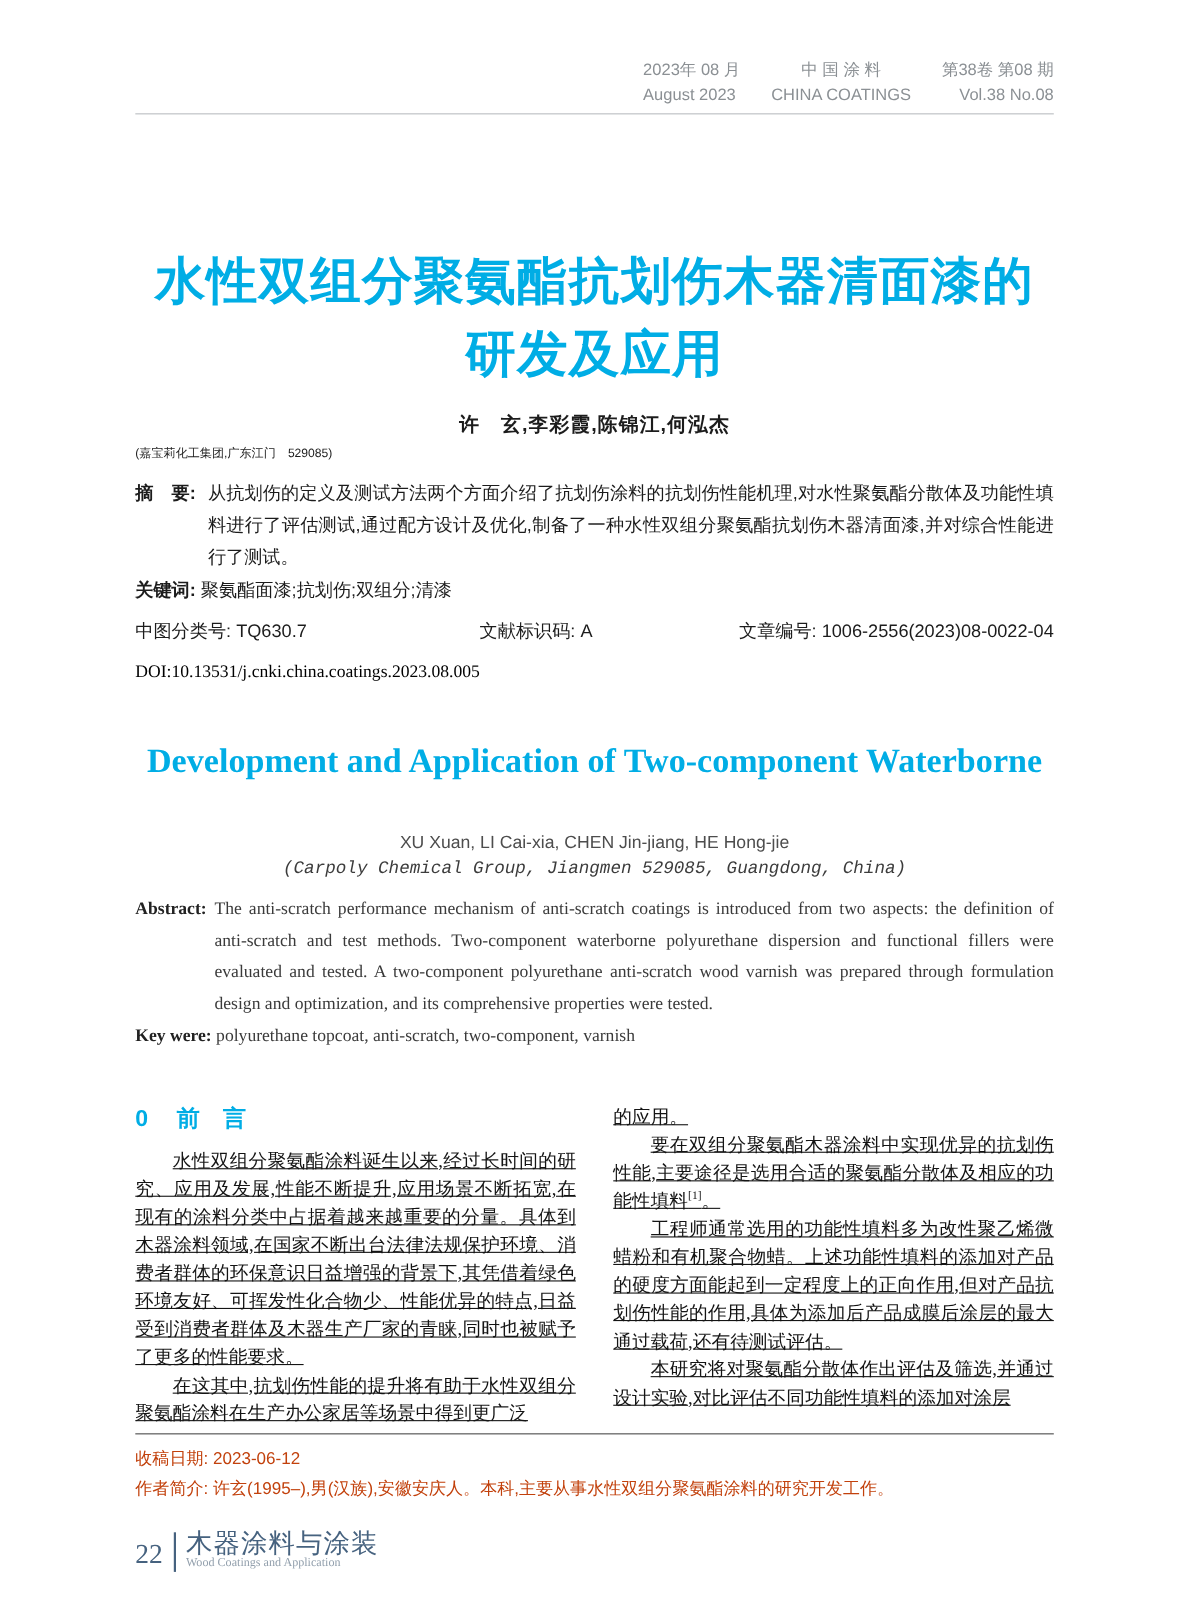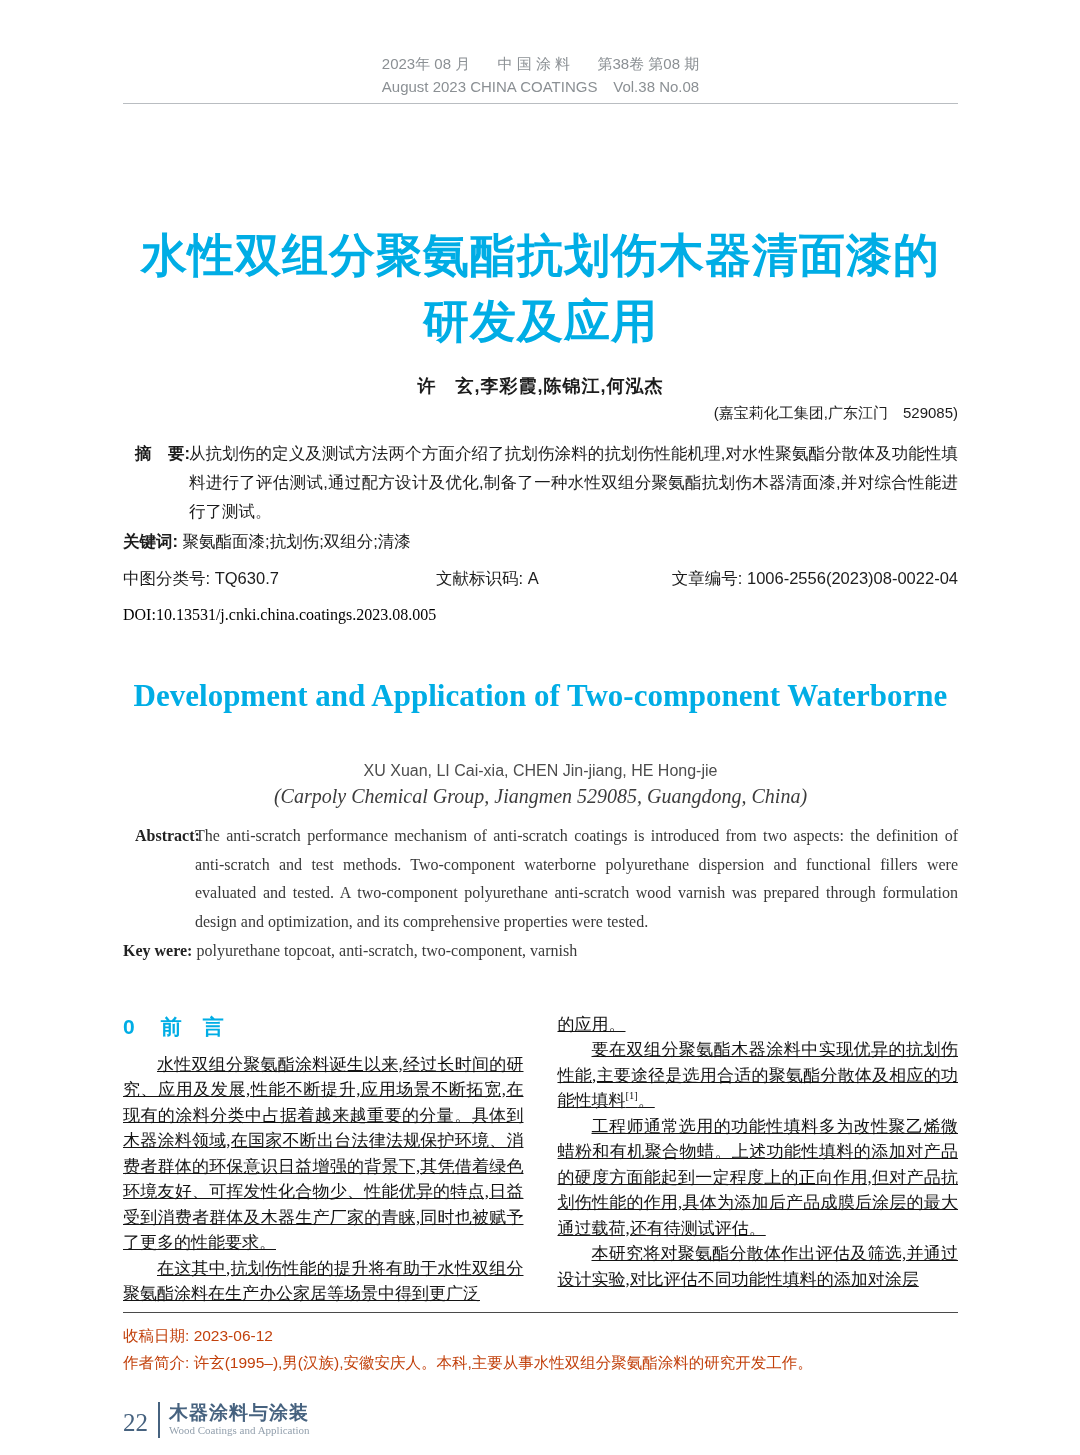--- a/index.html
+++ b/index.html
@@ -9,50 +9,50 @@
     width:1080px; height:1455px;
     background:#ffffff;
     font-family:"Liberation Sans", sans-serif;
     color:#1c1c1c;
     overflow:hidden;
   }
   .content { width:835px; margin-left:123px; }
 
   
   .jheader {
-    display:flex; justify-content:center; align-items:flex-end;
+    display:flex; justify-content:flex-end; align-items:flex-end;
     padding-top:52px; padding-bottom:5px;
     border-bottom:1px solid #b9bdc1;
-    color:#8b9094; font-size:15px; line-height:23px;
+    color:#8b9094; font-size:15px; line-height:23px;gap:28px;
   }
   .jheader .hc { text-align:center; }
   .jheader .hr { text-align:right; }
 
   
   .title-cn {
     margin-top:118px;
     text-align:center;
     color:#00ade5;
     font-weight:bold;
     font-size:46px; line-height:66px;
     letter-spacing:1px;
   }
   .authors-cn {
     margin-top:20px; text-align:center;
     font-size:18px; font-weight:bold; letter-spacing:1px;
   }
   .affil-cn {
-    margin-top:6px; text-align:right;
-    font-size:15px;
+    margin-top:6px; text-align:left;
+    font-size:11px;
   }
 
   
   .cn-meta { margin-top:16px; font-size:16.5px; line-height:29px; }
   .hang { position:relative; text-align:justify; }
-  .hang .hlabel { position:absolute; left:12px; top:0; font-weight:bold; white-space:nowrap; }
+  .hang .hlabel { position:absolute; left:0; top:0; font-weight:bold; white-space:nowrap; }
   .hang-cn { padding-left:66px; }
   .kwline { margin-top:1px; }
   .kwline .hlabel2 { font-weight:bold; }
   .code-row { display:flex; margin-top:8px; }
   .code-row .c1 { width:313px; }
   .code-row .c2 { flex:1; }
   .code-row .c3 { text-align:right; }
   .doi-line {
     margin-top:7px;
     font-family:"Liberation Serif", serif;
@@ -62,22 +62,22 @@
   
   .title-en {
     margin-top:48px; text-align:center;
     font-family:"Liberation Serif", serif;
     font-weight:bold; color:#00ade5;
     font-size:31px; line-height:37px;
   }
   .authors-en { margin-top:48px; text-align:center; font-size:16px; color:#4d4d4d; }
   .affil-en {
     margin-top:5px; text-align:center;
-    font-family:Liberation Serif, serif; font-style:italic;
-    font-size:20px; color:#3c3c3c;
+    font-family:Liberation Mono, monospace; font-style:italic;
+    font-size:16px; color:#3c3c3c;
   }
 
   
   .en-meta {
     margin-top:14px;
     font-family:"Liberation Serif", serif;
     font-size:16px; line-height:28.5px; color:#3a3a3a;
   }
   .hang-en { padding-left:72px; }
   .hang-en .hlabel { color:#222; }
@@ -117,21 +117,21 @@
   .pfooter {
     margin-top:26px;
     display:flex; align-items:center;
     color:#46627f;
   }
   .pfooter .pnum {
     font-family:"Liberation Serif", serif;
     font-size:25px; margin-right:10px; margin-top:6px;
   }
   .pfooter .fbar { width:2px; height:36px; background:#46627f; margin-right:9px; }
-  .pfooter .fcn { font-weight:bold; font-size:19px; line-height:21px; letter-spacing:1px; }
+  .pfooter .fcn { font-weight:normal; font-size:24px; line-height:21px; letter-spacing:1px; }
   .pfooter .fen {
     font-family:"Liberation Serif", serif;
     font-size:11px; color:#93a0ad; line-height:14px;
   }
 </style>
 </head>
 <body>
 
 <div class="page">
   <div class="content">

